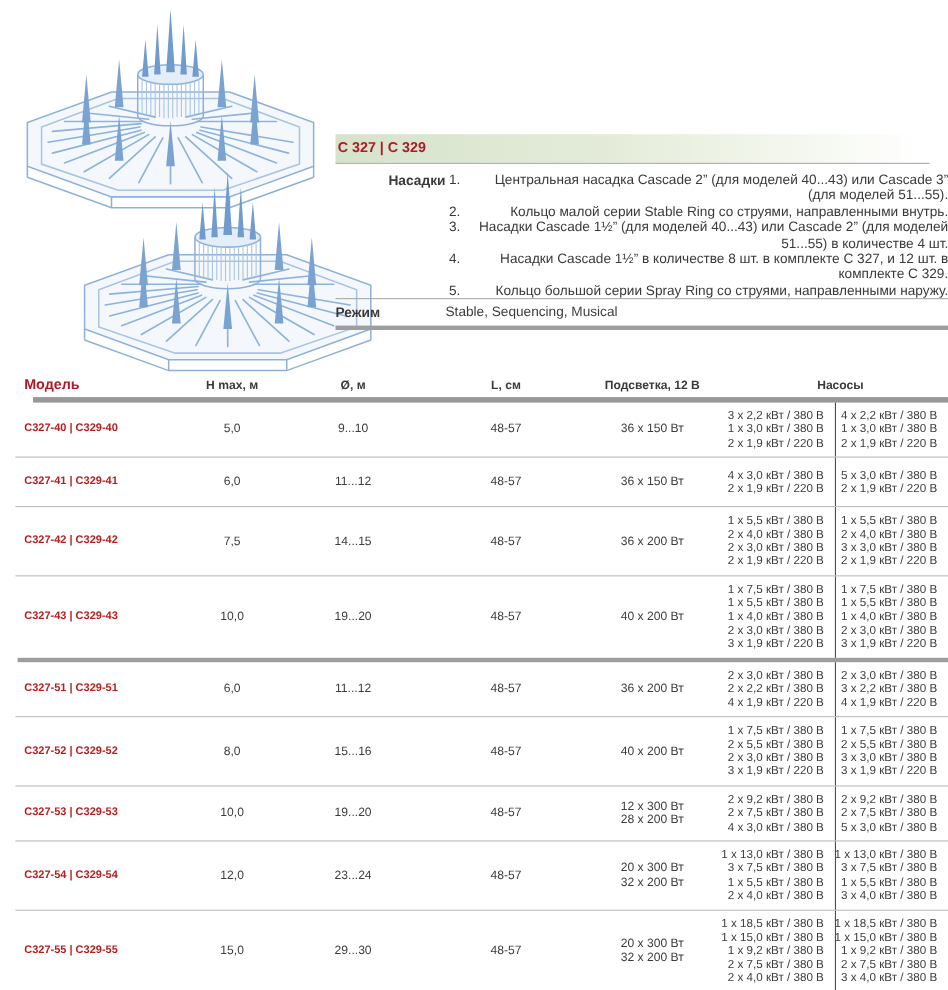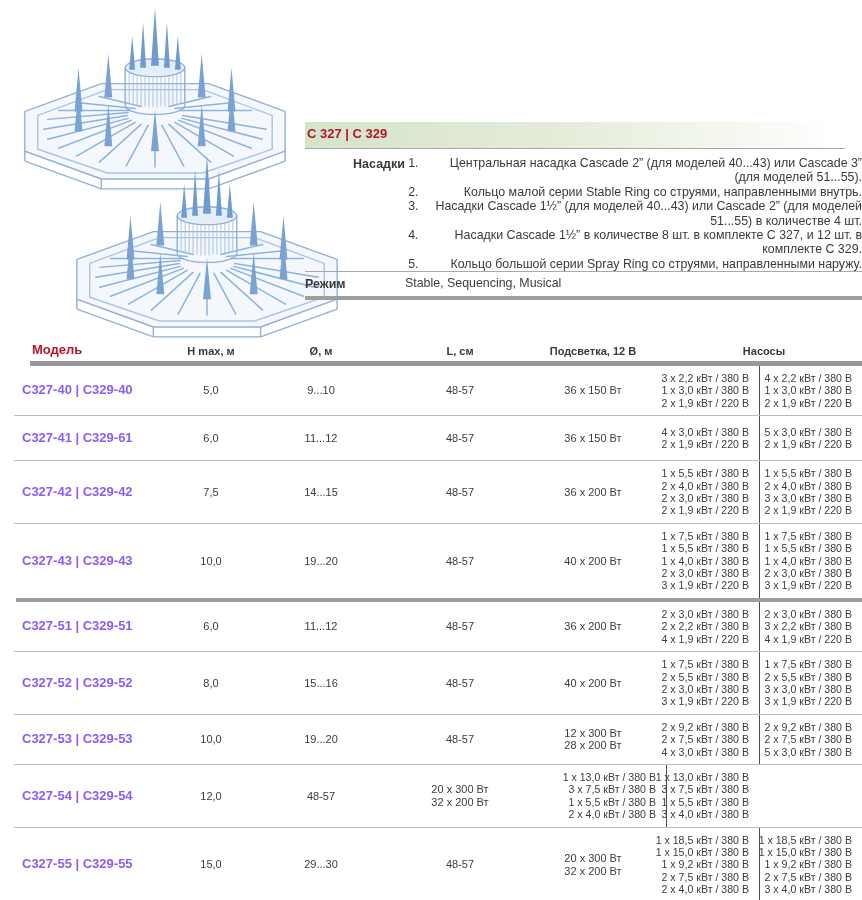--- a/index.html
+++ b/index.html
@@ -23,28 +23,28 @@
   ol.nozzles li{margin:0;}
   .mode-row{display:flex;padding:4px 0 5px 0;font-size:12.4px;}
   .mode-value{width:452px;}
   .rule-thick{height:4px;background:#9e9e9e;}
 
   
   .table{position:absolute;left:0;top:339px;width:862px;}
   .t-grid{display:grid;grid-template-columns:180px 62px 158px 120px 146px 93px 103px;align-items:stretch;}
   .t-head{padding:3px 0 4px 0;}
   .t-head .hc{font-weight:bold;font-size:11px;color:#3a3a3a;text-align:center;align-self:end;}
-  .t-head .hc.model{color:#b01828;font-size:13px;text-align:left;padding-left:32px;}
+  .t-head .hc.model{color:#b01828;font-size:13px;text-align:left;padding-left:22px;}
   .t-head .hc.pumps{grid-column:6 / span 2;}
   .head-rule{height:5px;background:#989898;margin-left:30px;}
 
   .t-row .c{display:flex;flex-direction:column;justify-content:center;
             font-size:11px;line-height:12.5px;padding:6px 0;}
   .t-row{min-height:44px;}
-  .c.model{color:#8b5cf6;font-weight:bold;font-size:13px;padding-left:22px;align-items:flex-start;}
+  .c.model{color:#b91c1c;font-weight:bold;font-size:10px;padding-left:22px;align-items:flex-start;}
   .c.num{align-items:center;text-align:center;}
   .c.pumps{font-size:10.6px;line-height:12.4px;align-items:flex-end;padding-right:10px;white-space:nowrap;}
   .c.p2{border-left:1px solid #4c4c4c;}
   .sep{height:1px;background:#bcbcbc;margin-left:14px;}
   .sep.thick{height:4px;background:#9e9e9e;margin-left:16px;}
 </style>
 </head>
 <body>
 
 <div class="page">
@@ -132,21 +132,21 @@
             <div>2 x 1,9 кВт / 220 В</div>
           </div>
           <div class="c pumps p2">
             <div>4 x 2,2 кВт / 380 В</div>
             <div>1 x 3,0 кВт / 380 В</div>
             <div>2 x 1,9 кВт / 220 В</div>
           </div>
         </div>
         <div class="sep"></div>
         <div class="t-grid t-row">
-          <div class="c model">C327-41 | C329-61</div>
+          <div class="c model">C327-41 | C329-41</div>
           <div class="c num">6,0</div>
           <div class="c num">11...12</div>
           <div class="c num">48-57</div>
           <div class="c num light">
             <div>36 x 150 Вт</div>
           </div>
           <div class="c pumps p1">
             <div>4 x 3,0 кВт / 380 В</div>
             <div>2 x 1,9 кВт / 220 В</div>
           </div>
@@ -261,20 +261,21 @@
           <div class="c pumps p2">
             <div>2 x 9,2 кВт / 380 В</div>
             <div>2 x 7,5 кВт / 380 В</div>
             <div>5 x 3,0 кВт / 380 В</div>
           </div>
         </div>
         <div class="sep"></div>
         <div class="t-grid t-row">
           <div class="c model">C327-54 | C329-54</div>
           <div class="c num">12,0</div>
+          <div class="c num">23...24</div>
           <div class="c num">48-57</div>
           <div class="c num light">
             <div>20 x 300 Вт</div>
             <div>32 x 200 Вт</div>
           </div>
           <div class="c pumps p1">
             <div>1 x 13,0 кВт / 380 В</div>
             <div>3 x 7,5 кВт / 380 В</div>
             <div>1 x 5,5 кВт / 380 В</div>
             <div>2 x 4,0 кВт / 380 В</div>

